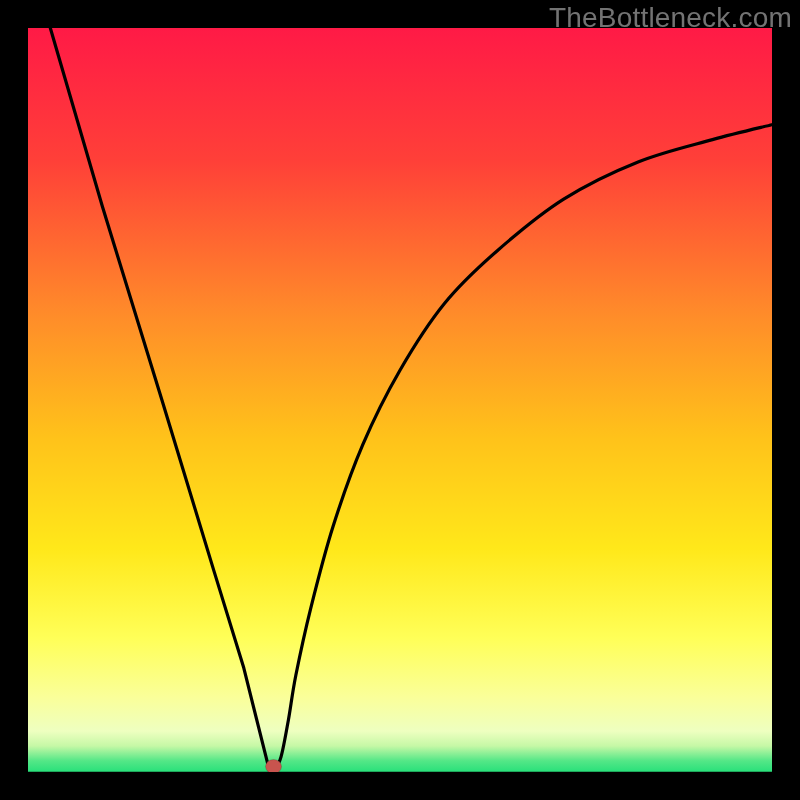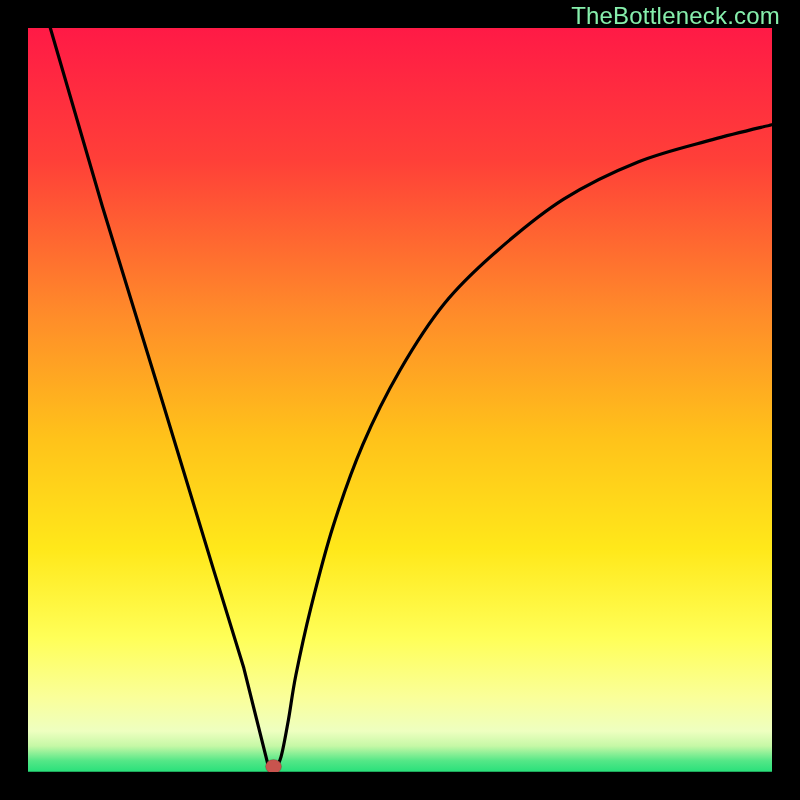--- a/index.html
+++ b/index.html
@@ -13,23 +13,23 @@
   }
   .outer {
     position: relative;
     width: 800px;
     height: 800px;
     background: #000;
   }
   .attribution {
     position: absolute;
     top: 2px;
-    right: 20px;
-    color: #86efac;
-    font-size: 24px;
+    right: 8px;
+    color: #737373;
+    font-size: 28px;
     font-weight: 500;
     letter-spacing: 0.2px;
   }
   .plot {
     position: absolute;
     left: 28px;
     top: 28px;
     width: 744px;
     height: 744px;
   }

